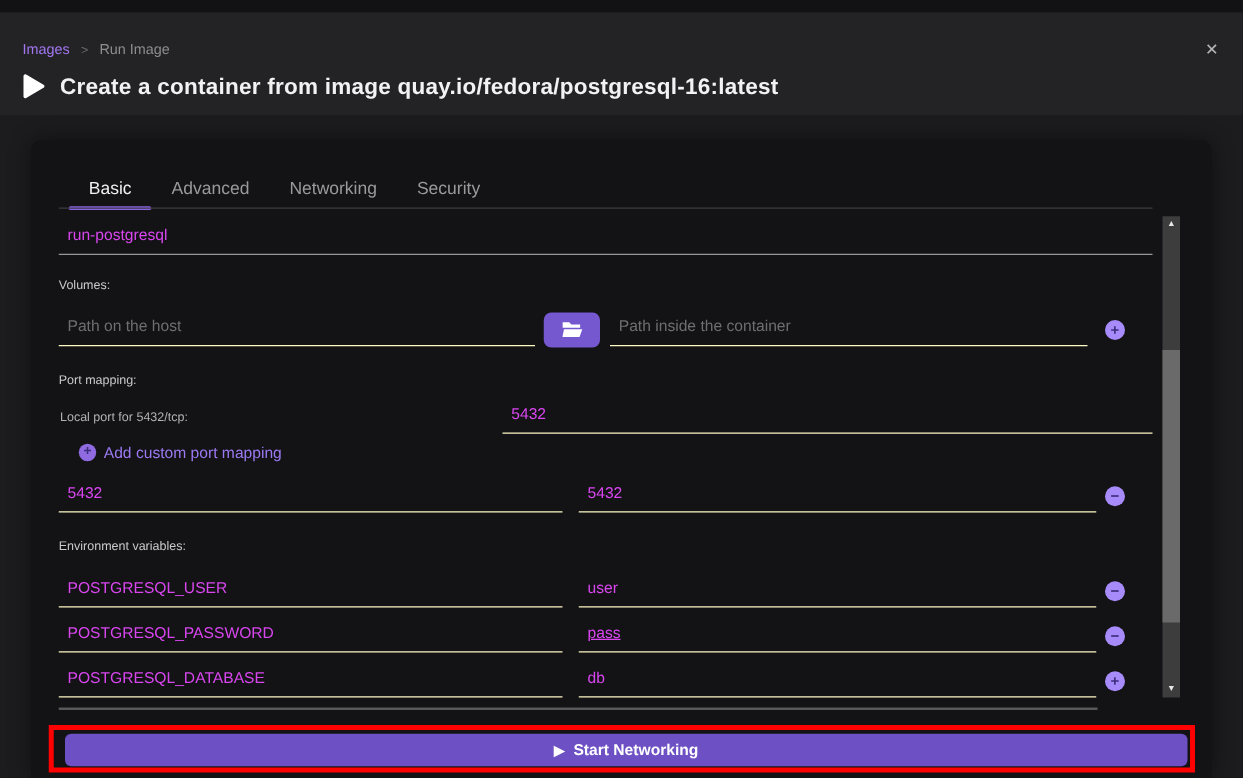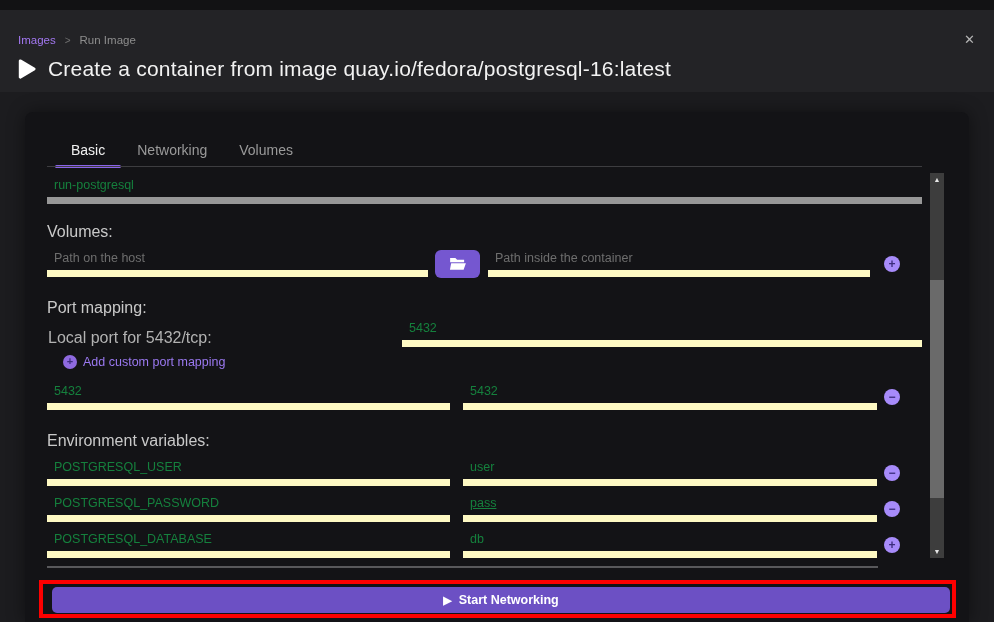--- a/index.html
+++ b/index.html
@@ -8,40 +8,40 @@
 
   
   .top-strip { position:absolute; left:0; top:0; width:994px; height:10px; background:#121214; }
   .header { position:absolute; left:0; top:10px; width:994px; height:82px; background:#232326; }
   .breadcrumb { position:absolute; left:18px; top:24px; font-size:11.5px; display:flex; gap:9px; align-items:flex-end; }
   .crumb-link { color:#a277f0; cursor:pointer; }
   .crumb-sep  { color:#6f6f6f; font-size:10px; }
   .crumb-cur  { color:#8d8d8d; }
   .close-x { position:absolute; right:19px; top:22px; color:#b5b5b5; font-size:13px; cursor:pointer; }
   .title-row { position:absolute; left:14px; top:47px; display:flex; align-items:center; gap:11px; }
-  .title-row h1 { color:#f2f2f2; font-size:21px; font-weight:normal; letter-spacing:.2px; }
+  .title-row h1 { color:#f2f2f2; font-size:18px; font-weight:bold; letter-spacing:.2px; }
 
   
   .panel { position:absolute; left:25px; top:112px; width:944px; height:510px;
            background:#131316; border-radius:8px 8px 0 0; box-shadow:0 0 18px rgba(0,0,0,.45); }
 
   .tabs { position:absolute; left:30px; top:22px; height:31px; display:flex; }
   .tab { position:relative; padding:0 16px; display:flex; align-items:center;
          font-size:14px; color:#9a9a9a; cursor:pointer; }
   .tab.active { color:#f0f0f0; }
   .tab.active::after { content:""; position:absolute; left:0; right:0; bottom:-3px; height:3px;
                        background:#8a63e8; border-radius:2px; }
   .tabs-border { position:absolute; left:22px; top:54px; width:875px; height:1px; background:#3d3d40; }
 
   
   .fld { position:absolute; background:transparent; border:none; outline:none;
-         border-bottom:7px solid #fef9c3; color:#15803d; font-size:12.5px;
+         border-bottom:1px solid #fef9c3; color:#d946ef; font-size:12.5px;
          font-family:"Liberation Sans", sans-serif; padding:0 0 6px 7px; height:26px; }
   .fld::placeholder { color:#6e6e6e; }
-  .lbl { position:absolute; font-size:16px; color:#c9c9c9;text-align:right; }
+  .lbl { position:absolute; font-size:10px; color:#c9c9c9;text-align:right; }
   .lbl.dim { color:#b2b2b2; }
 
   .f-name      { left:22px;  top:66px;  width:875px; border-bottom-color:#979797; }
   .l-volumes   { left:22px;  top:111px; }
   .f-host      { left:22px;  top:139px; width:381px; }
   .btn-folder  { position:absolute; left:410px; top:138px; width:45px; height:28px;
                  background:#7557d0; border:none; border-radius:6px; cursor:pointer;
                  display:flex; align-items:center; justify-content:center; }
   .f-cpath     { left:463px; top:139px; width:382px; }
   .l-portmap   { left:22px;  top:187px; }
@@ -104,22 +104,23 @@
         </svg>
     </span>
     <h1>Create a container from image quay.io/fedora/postgresql-16:latest</h1>
   </div>
 </div>
 
 <div class="panel">
 
   <div class="tabs">
     <div class="tab active">Basic</div>
+    <div class="tab">Advanced</div>
     <div class="tab">Networking</div>
-    <div class="tab">Volumes</div>
+    <div class="tab">Security</div>
   </div>
   <div class="tabs-border"></div>
 
   <input class="fld f-name" value="run-postgresql" style="">
 
   <span class="lbl l-volumes">Volumes:</span>
 
   <input class="fld f-host" placeholder="Path on the host" style="">
   <button class="btn-folder">
     <span style="display:flex;">

